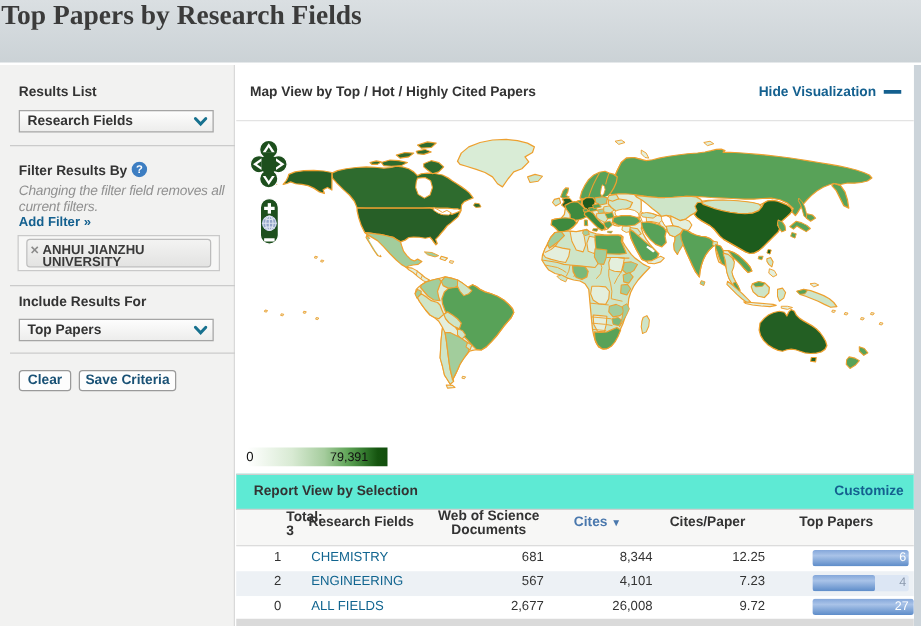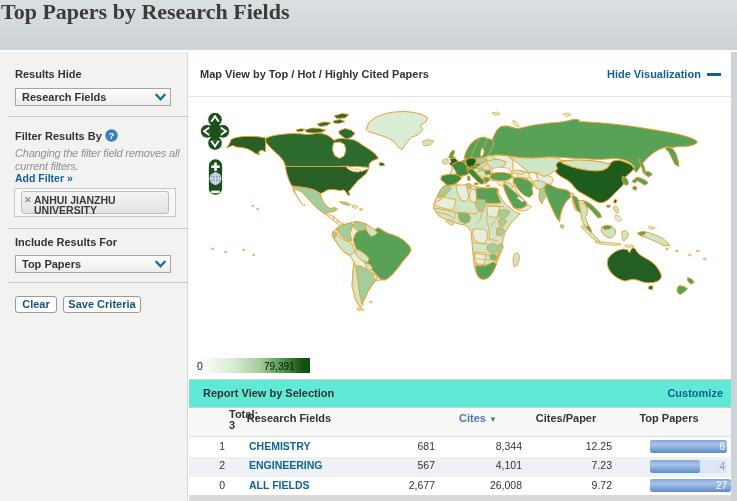--- a/index.html
+++ b/index.html
@@ -23,38 +23,38 @@
 #mapbar .t { position:absolute; left:11px; top:16px; font-size:11px; font-weight:bold; color:#333; }
 #mapbar .h { position:absolute; right:10px; top:16px; font-size:11px; }
 #reportbar { position:absolute; left:0; top:327px; width:542px; height:29px; border-top:1px solid #cfcfcf; border-bottom:1px solid #cfcfcf; background:#5eead4; }
 #reportbar .t { position:absolute; left:14px; top:7px; font-size:11px; font-weight:bold; color:#333; }
 #reportbar .c { position:absolute; right:8px; top:7px; font-size:11px; }
 
 #thead { position:absolute; left:0; top:356px; width:542px; height:29px; background:#f7f7f6; border-bottom:1px solid #dcdcdc; font-size:11px; font-weight:bold; color:#333; }
 .hc { position:absolute; text-align:center; line-height:10.5px; }
 .trow { position:absolute; left:0; width:542px; height:20px; font-size:10.5px; color:#333; }
 .trow .num { position:absolute; text-align:right; }
-.trow .fld { position:absolute; left:60px; font-weight:bold; color:#10648f;text-align:right; }
+.trow .fld { position:absolute; left:60px; font-weight:normal; color:#10648f;text-align:right; }
 .bar { position:absolute; left:461px; width:77px; height:13px; background:#dce6f4; border-radius:2px; overflow:hidden; }
 .barfill { position:absolute; left:0; top:0; height:13px; background:linear-gradient(#84a7da, #a9c3e8 35%, #5d8cc9); border-radius:2px; }
 .barlabel { position:absolute; top:1px; font-size:10px; }
 #bottomstrip { position:absolute; left:0; top:443px; width:542px; height:6px; background:#dadada; }
 #legend { position:absolute; left:9px; top:260px; width:112px; height:15px; background:linear-gradient(to right, #ffffff, #d8ead3 32%, #a5cc9d 55%, #5ea356 72%, #2e7429 85%, #15540f 93%, #124e0d); }
 #legend .l0 { position:absolute; left:-1px; top:2px; font-size:10.5px; color:#111; }
 #legend .l1 { position:absolute; left:66px; top:2.5px; font-size:10px; color:#111; }
 </style>
 </head>
 <body>
 <div id="page">
   <div id="header">
       <div id="title">Top Papers by Research Fields</div>
     </div>
   <div id="rightstrip"></div>
   <div id="sidebar">
-    <div class="sideheading" style="left:15px; top:16px;">Results Hide</div>
+    <div class="sideheading" style="left:15px; top:16px;">Results List</div>
     <div class="selectbox" style="top:36px;">Research Fields
       <svg class="chev" width="11" height="9" viewBox="0 0 11 9">
           <path d="M1.3 1.8 L5.5 6.3 L9.7 1.8" fill="none" stroke="#17718f" stroke-width="2.4" stroke-linecap="round"></path>
         </svg>
     </div>
     <div class="divider" style="top:64px;"></div>
     <div class="sideheading" style="left:15px; top:77px;">Filter Results By
       <svg width="13" height="13" viewBox="0 0 13 13" style="vertical-align:-2px;">
           <circle cx="6.5" cy="6.5" r="6.2" fill="#3d7ec2"></circle>
           <text x="6.5" y="9.6" font-size="9" font-weight="bold" fill="#fff" text-anchor="middle" font-family="Liberation Sans">?</text>
@@ -285,20 +285,21 @@
           <span class="l1">79,391</span>
       </div>
     </div>
     <div id="reportbar">
       <span class="t">Report View by Selection</span>
       <span class="c"><span class="link">Customize</span></span>
     </div>
     <div id="thead">
       <div class="hc" style="left:0px; top:1px; width:30px;padding-left:40px;">Total:<br>3</div>
       <div class="hc" style="left:45px; top:4.5px; width:110px;">Research Fields</div>
+      <div class="hc" style="left:147px; top:0px; width:110px;">Web of Science<br>Documents</div>
       <div class="hc" style="left:251px; top:4.5px; width:76px; color:#4a78ad;">Cites <span style="font-size:8px;">▼</span></div>
       <div class="hc" style="left:334px; top:4.5px; width:86px;">Cites/Paper</div>
       <div class="hc" style="left:437px; top:4.5px; width:86px;">Top Papers</div>
     </div>
     <div class="trow" style="top:386px; height:19px; background:#fff;">
       <div class="num" style="left:6px; top:2px; width:30px;">1</div>
       <div class="fld" style="top:2px;">CHEMISTRY</div>
       <div class="num" style="left:166px; top:2px; width:80px;">681</div>
       <div class="num" style="left:253px; top:2px; width:80px;">8,344</div>
       <div class="num" style="left:343px; top:2px; width:80px;">12.25</div>

